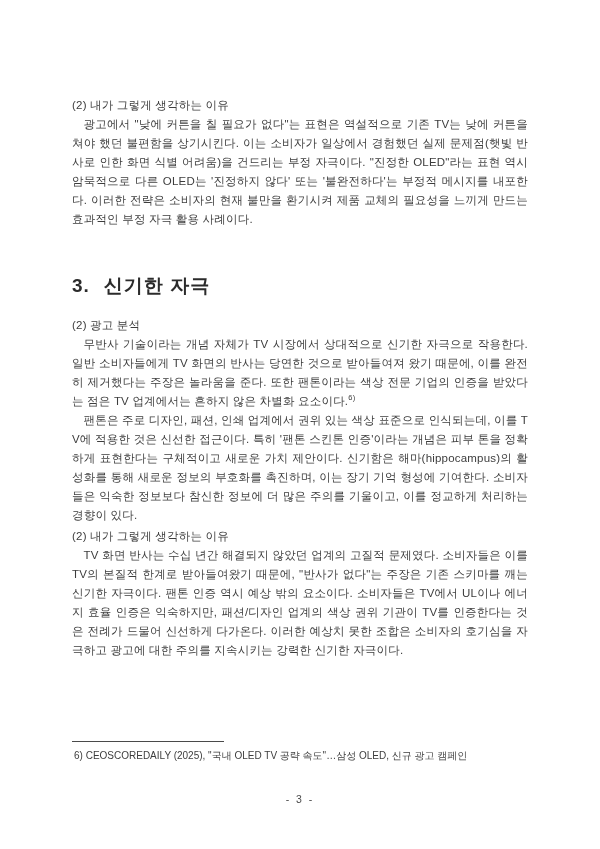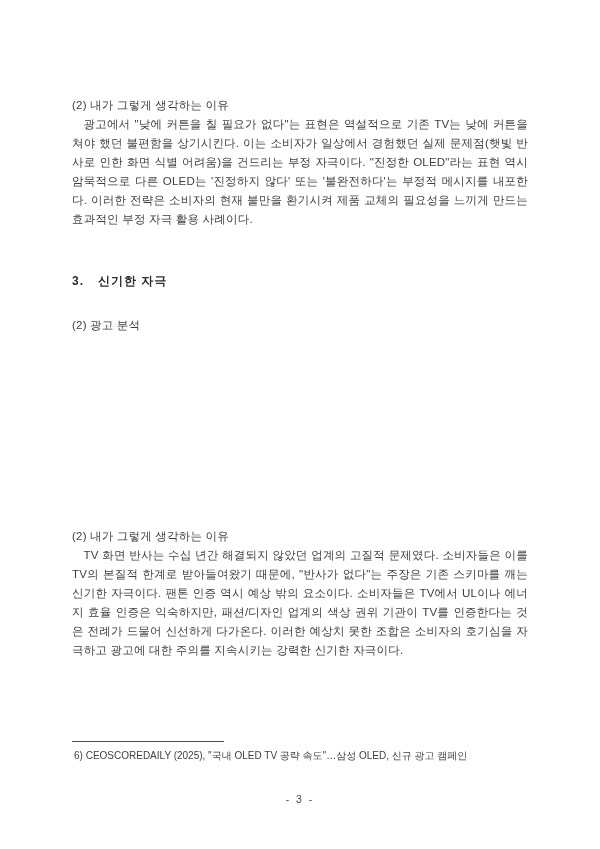--- a/index.html
+++ b/index.html
@@ -23,21 +23,21 @@
     letter-spacing: 0.2px;
   }
   .textblock p { margin: 0; }
   .sub-label { text-indent: 0; }
   .body-par { text-indent: 1em; }
   .carryover-block { top: 96px; }
   .section-heading {
     position: absolute;
     left: 72px;
     top: 273px;
-    font-size: 12px;
+    font-size: 19px;
     font-weight: bold;
     color: #2b2b2b;
     letter-spacing: 1px;
   }
   .section-heading .heading-title { margin-left: 14px; }
   .section1-block { top: 316px; }
   .section2-block { top: 527px; }
   .footnote-ref {
     font-size: 7.5px;
     vertical-align: super;
@@ -80,20 +80,22 @@
     <p class="sub-label">(2) 내가 그렇게 생각하는 이유</p>
     <p class="body-par">광고에서 "낮에 커튼을 칠 필요가 없다"는 표현은 역설적으로 기존 TV는 낮에 커튼을 쳐야 했던 불편함을 상기시킨다. 이는 소비자가 일상에서 경험했던 실제 문제점(햇빛 반사로 인한 화면 식별 어려움)을 건드리는 부정 자극이다. "진정한 OLED"라는 표현 역시 암묵적으로 다른 OLED는 '진정하지 않다' 또는 '불완전하다'는 부정적 메시지를 내포한다. 이러한 전략은 소비자의 현재 불만을 환기시켜 제품 교체의 필요성을 느끼게 만드는 효과적인 부정 자극 활용 사례이다.</p>
   </div>
 
   <div class="section-heading">
     <span class="heading-number">3.</span><span class="heading-title">신기한 자극</span>
   </div>
 
   <div class="textblock section1-block">
     <p class="sub-label">(2) 광고 분석</p>
+    <p class="body-par"><span>무반사 기술이라는 개념 자체가 TV 시장에서 상대적으로 신기한 자극으로 작용한다. 일반 소비자들에게 TV 화면의 반사는 당연한 것으로 받아들여져 왔기 때문에, 이를 완전히 제거했다는 주장은 놀라움을 준다. 또한 팬톤이라는 색상 전문 기업의 인증을 받았다는 점은 TV 업계에서는 흔하지 않은 차별화 요소이다.</span><sup class="footnote-ref">6)</sup></p>
+    <p class="body-par">팬톤은 주로 디자인, 패션, 인쇄 업계에서 권위 있는 색상 표준으로 인식되는데, 이를 TV에 적용한 것은 신선한 접근이다. 특히 '팬톤 스킨톤 인증'이라는 개념은 피부 톤을 정확하게 표현한다는 구체적이고 새로운 가치 제안이다. 신기함은 해마(hippocampus)의 활성화를 통해 새로운 정보의 부호화를 촉진하며, 이는 장기 기억 형성에 기여한다. 소비자들은 익숙한 정보보다 참신한 정보에 더 많은 주의를 기울이고, 이를 정교하게 처리하는 경향이 있다.</p>
   </div>
 
   <div class="textblock section2-block">
     <p class="sub-label">(2) 내가 그렇게 생각하는 이유</p>
     <p class="body-par">TV 화면 반사는 수십 년간 해결되지 않았던 업계의 고질적 문제였다. 소비자들은 이를 TV의 본질적 한계로 받아들여왔기 때문에, "반사가 없다"는 주장은 기존 스키마를 깨는 신기한 자극이다. 팬톤 인증 역시 예상 밖의 요소이다. 소비자들은 TV에서 UL이나 에너지 효율 인증은 익숙하지만, 패션/디자인 업계의 색상 권위 기관이 TV를 인증한다는 것은 전례가 드물어 신선하게 다가온다. 이러한 예상치 못한 조합은 소비자의 호기심을 자극하고 광고에 대한 주의를 지속시키는 강력한 신기한 자극이다.</p>
   </div>
 
   <div class="footnote-rule"></div>
   <div class="footnote-block">6) CEOSCOREDAILY (2025), "국내 OLED TV 공략 속도"…삼성 OLED, 신규 광고 캠페인</div>
 

